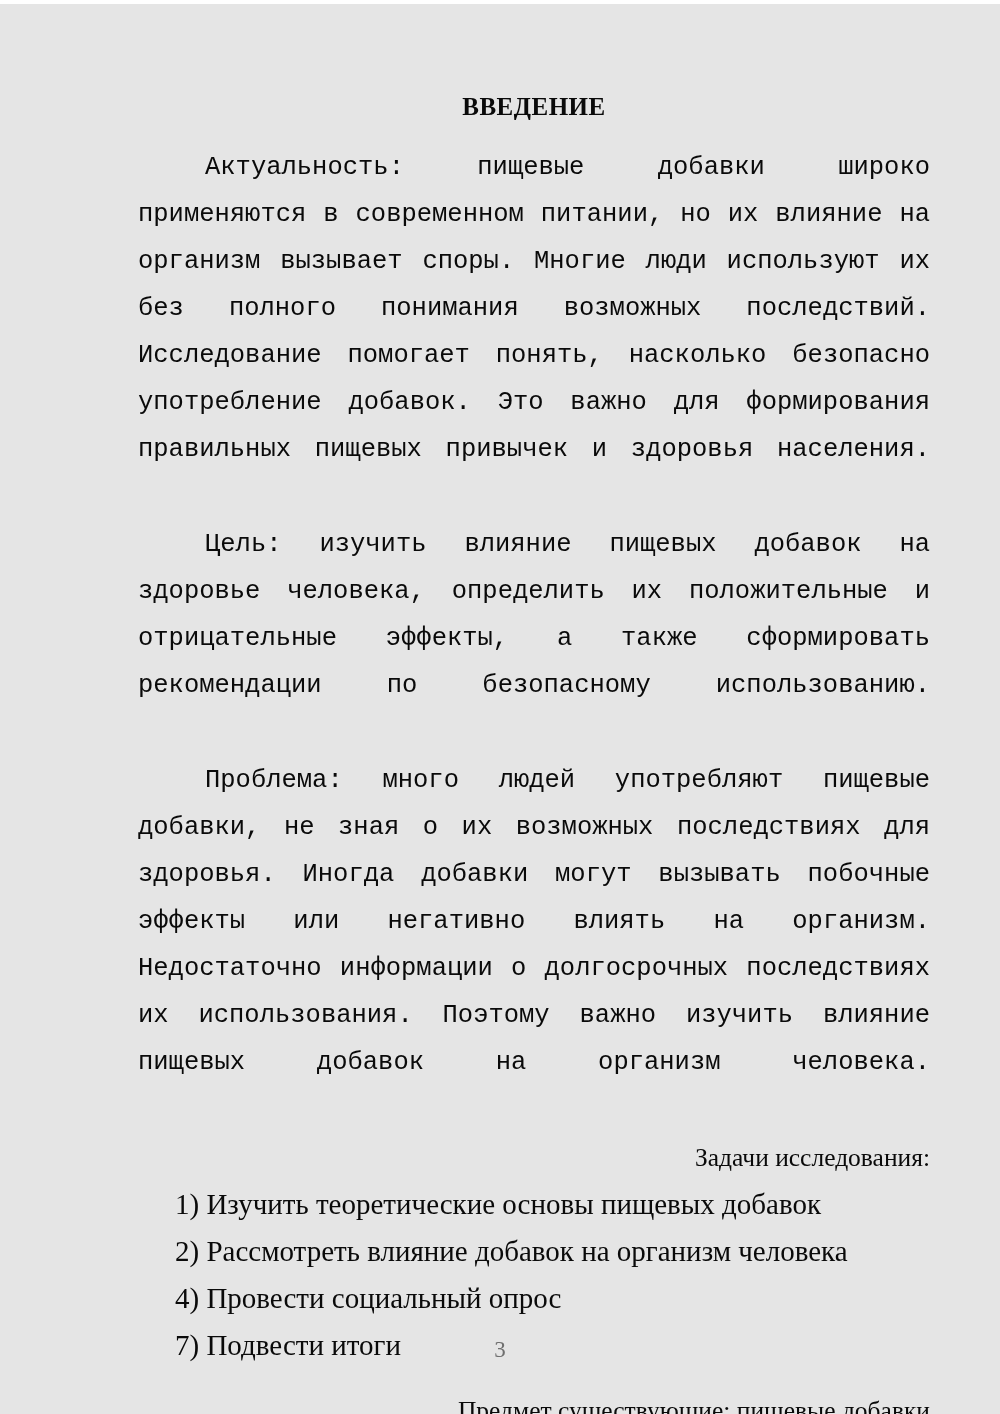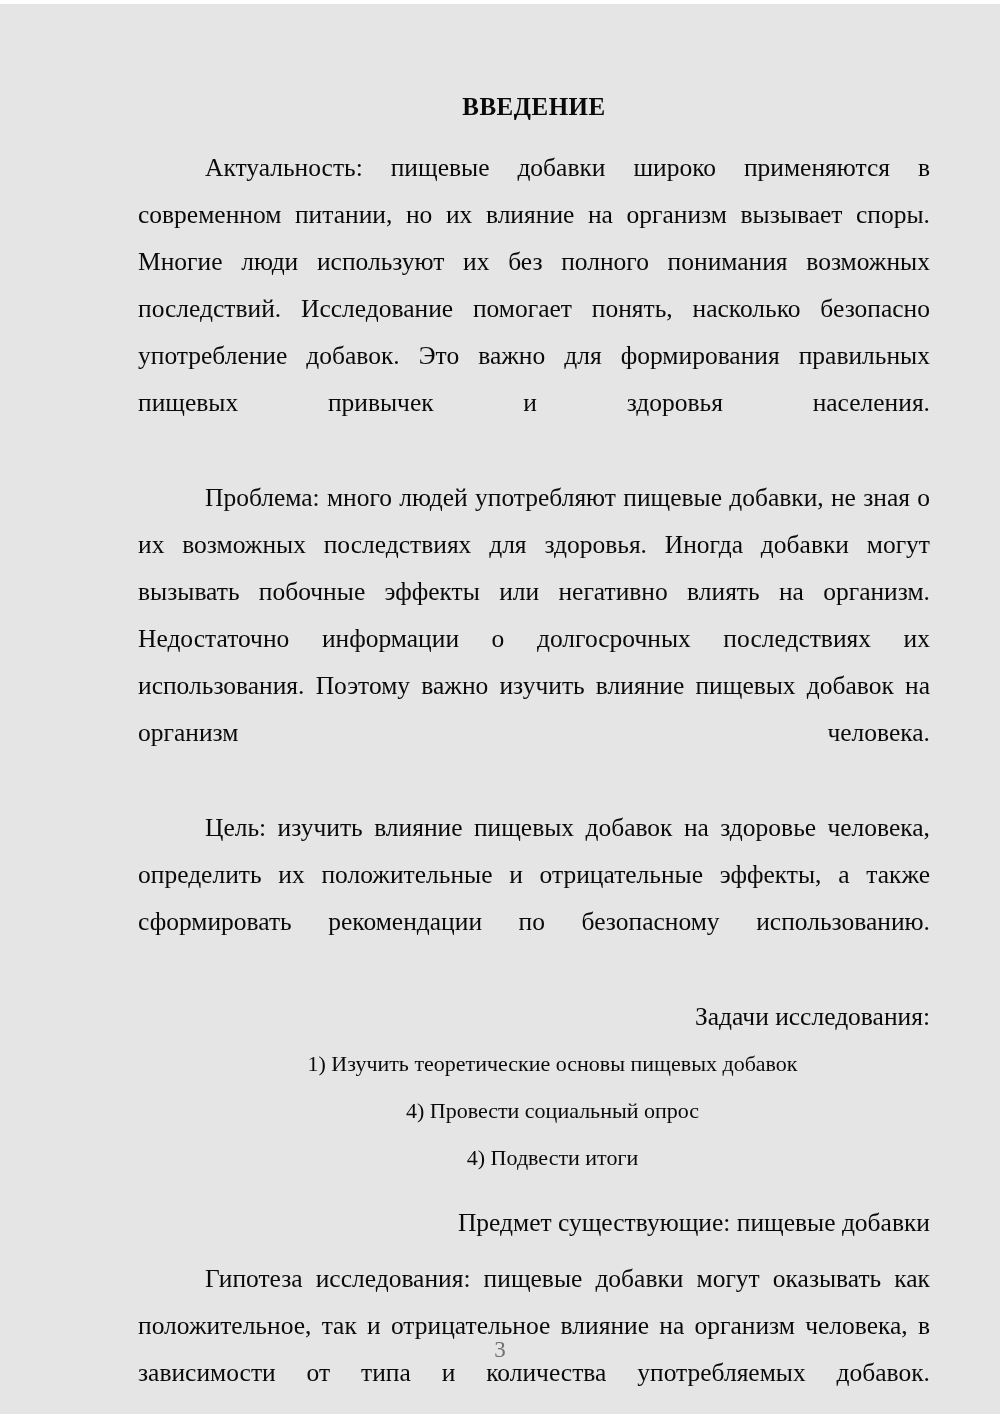--- a/index.html
+++ b/index.html
@@ -38,41 +38,42 @@
   }
 
   .para {
     font-size: 25.5px;
     line-height: 47px;
     text-align: justify;
     text-justify: inter-word;
     text-indent: 67px;
     margin: 0 0 1px 0;
     hyphens: none;
+    font-family: Liberation Mono, monospace;
   }
 
   
   .para::after {
     content: "";
     display: inline-block;
     width: 100%;
   }
 
   .short-line {
     font-size: 25.5px;
     line-height: 47px;
     text-align: right;
     text-indent: 67px;
     margin: 0;
   }
 
   .list-item {
-    font-size: 22px;
+    font-size: 29px;
     line-height: 47px;
-    text-align: center;
+    text-align: left;
     margin: 0;
     padding-left: 37px;
   }
 
   .spacer-sm {
     height: 9px;
   }
 
   .page-number {
     position: absolute;
@@ -90,29 +91,30 @@
 <body>
 
 <div class="page">
 
   <div class="content">
 
     <h1 class="doc-heading">ВВЕДЕНИЕ</h1>
 
     <p class="para">Актуальность: пищевые добавки широко применяются в современном питании, но их влияние на организм вызывает споры. Многие люди используют их без полного понимания возможных последствий. Исследование помогает понять, насколько безопасно употребление добавок. Это важно для формирования правильных пищевых привычек и здоровья населения.</p>
 
+    <p class="para">Цель: изучить влияние пищевых добавок на здоровье человека, определить их положительные и отрицательные эффекты, а также сформировать рекомендации по безопасному использованию.</p>
+
     <p class="para">Проблема: много людей употребляют пищевые добавки, не зная о их возможных последствиях для здоровья. Иногда добавки могут вызывать побочные эффекты или негативно влиять на организм. Недостаточно информации о долгосрочных последствиях их использования. Поэтому важно изучить влияние пищевых добавок на организм человека.</p>
-
-    <p class="para">Цель: изучить влияние пищевых добавок на здоровье человека, определить их положительные и отрицательные эффекты, а также сформировать рекомендации по безопасному использованию.</p>
 
     <p class="short-line">Задачи исследования:</p>
 
     <p class="list-item">1) Изучить теоретические основы пищевых добавок</p>
+    <p class="list-item">2) Рассмотреть влияние добавок на организм человека</p>
     <p class="list-item">4) Провести социальный опрос</p>
-    <p class="list-item">4) Подвести итоги</p>
+    <p class="list-item">7) Подвести итоги</p>
 
     <div class="spacer-sm"></div>
 
 
     <div class="spacer-sm"></div>
 
     <p class="short-line">Предмет существующие: пищевые добавки</p>
 
     <div class="spacer-sm"></div>
 

